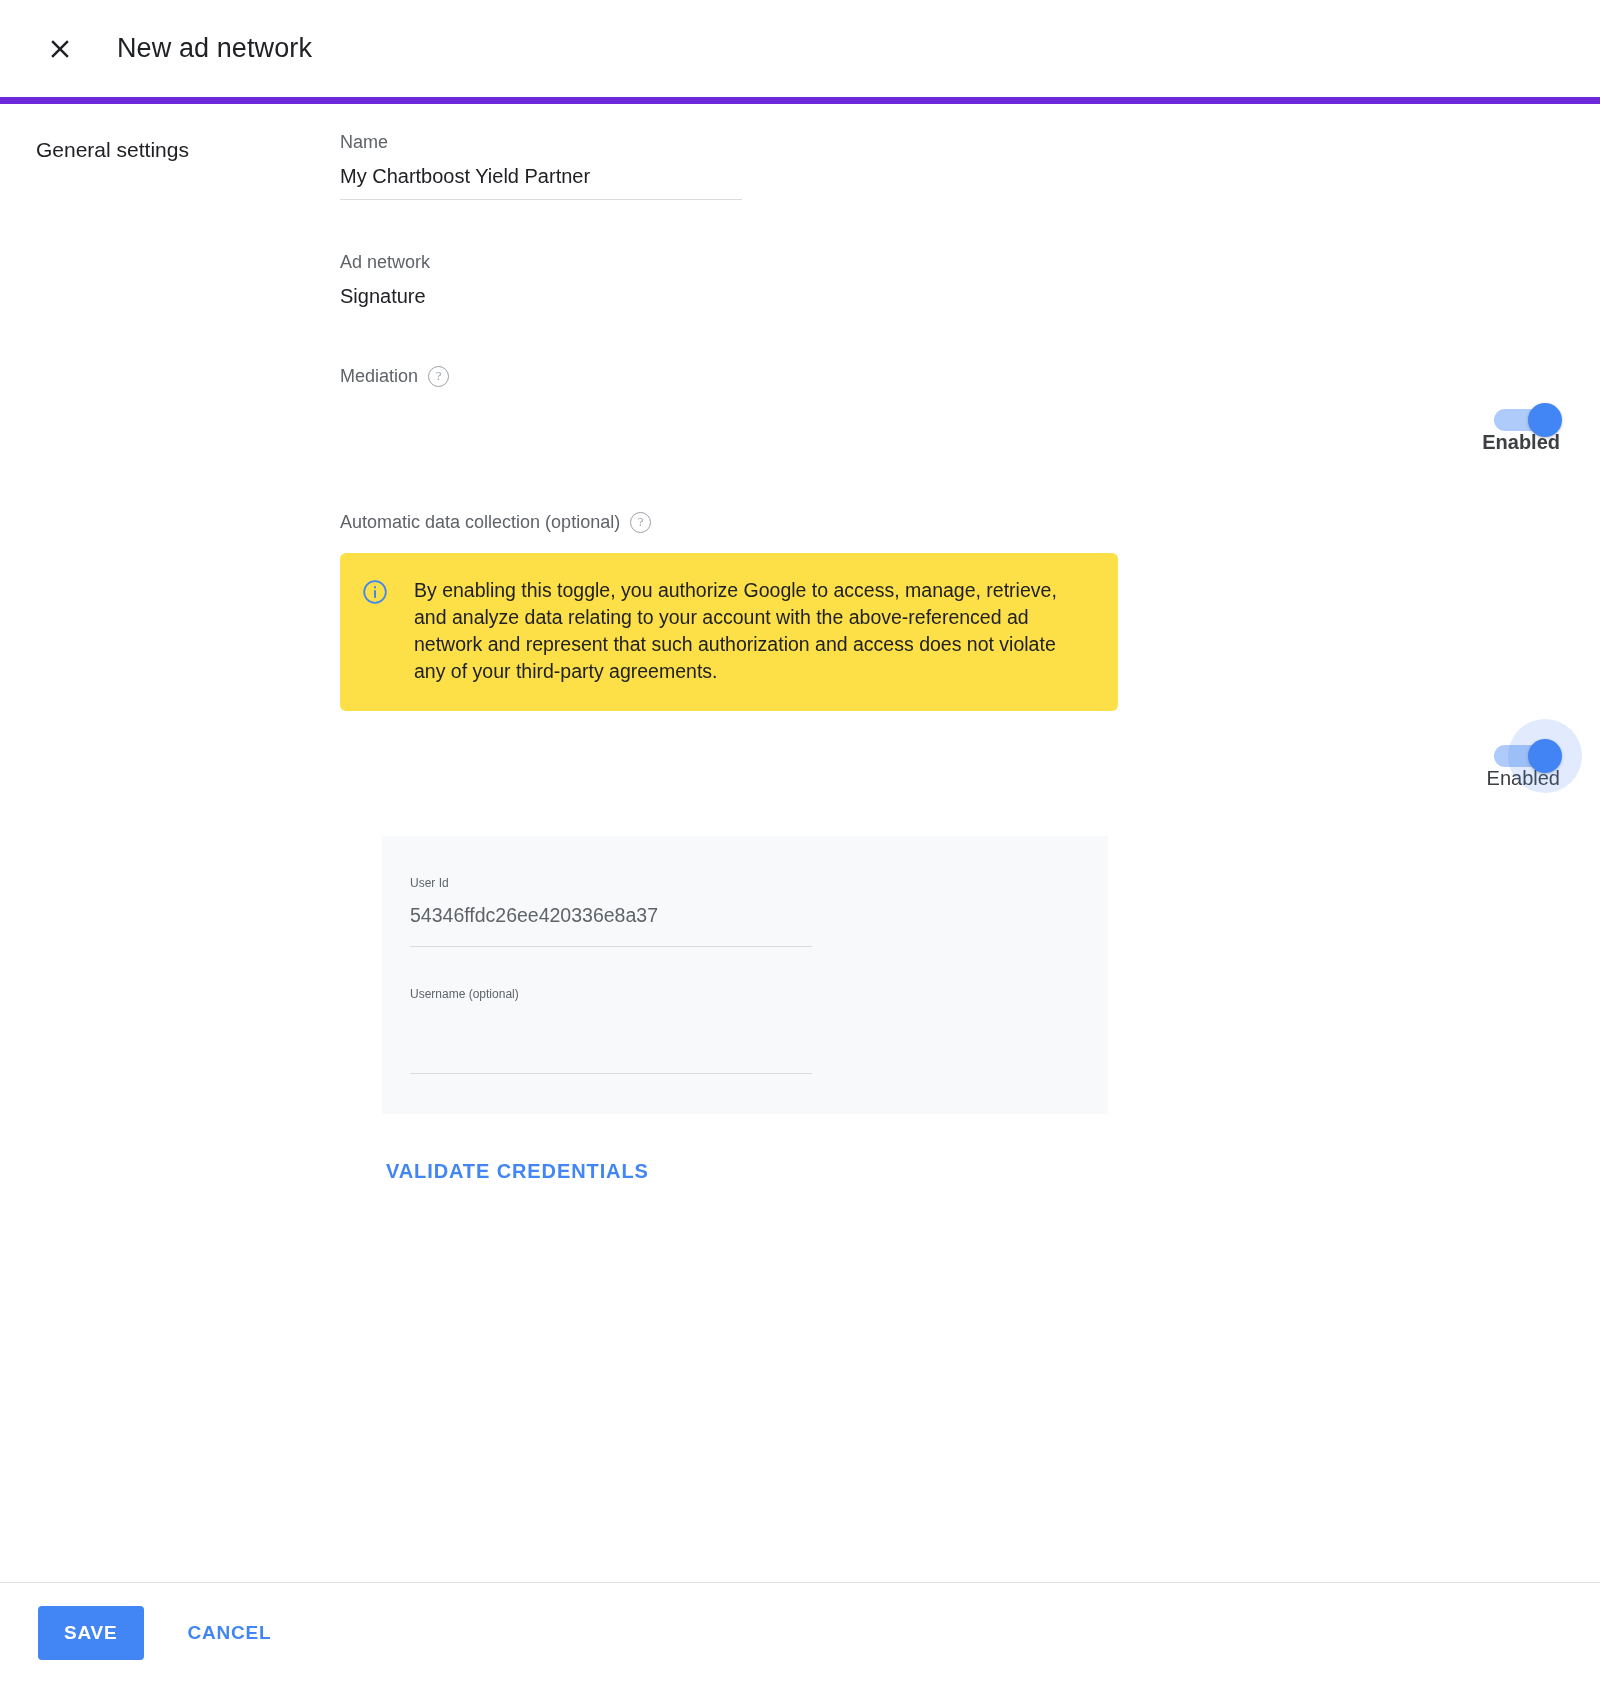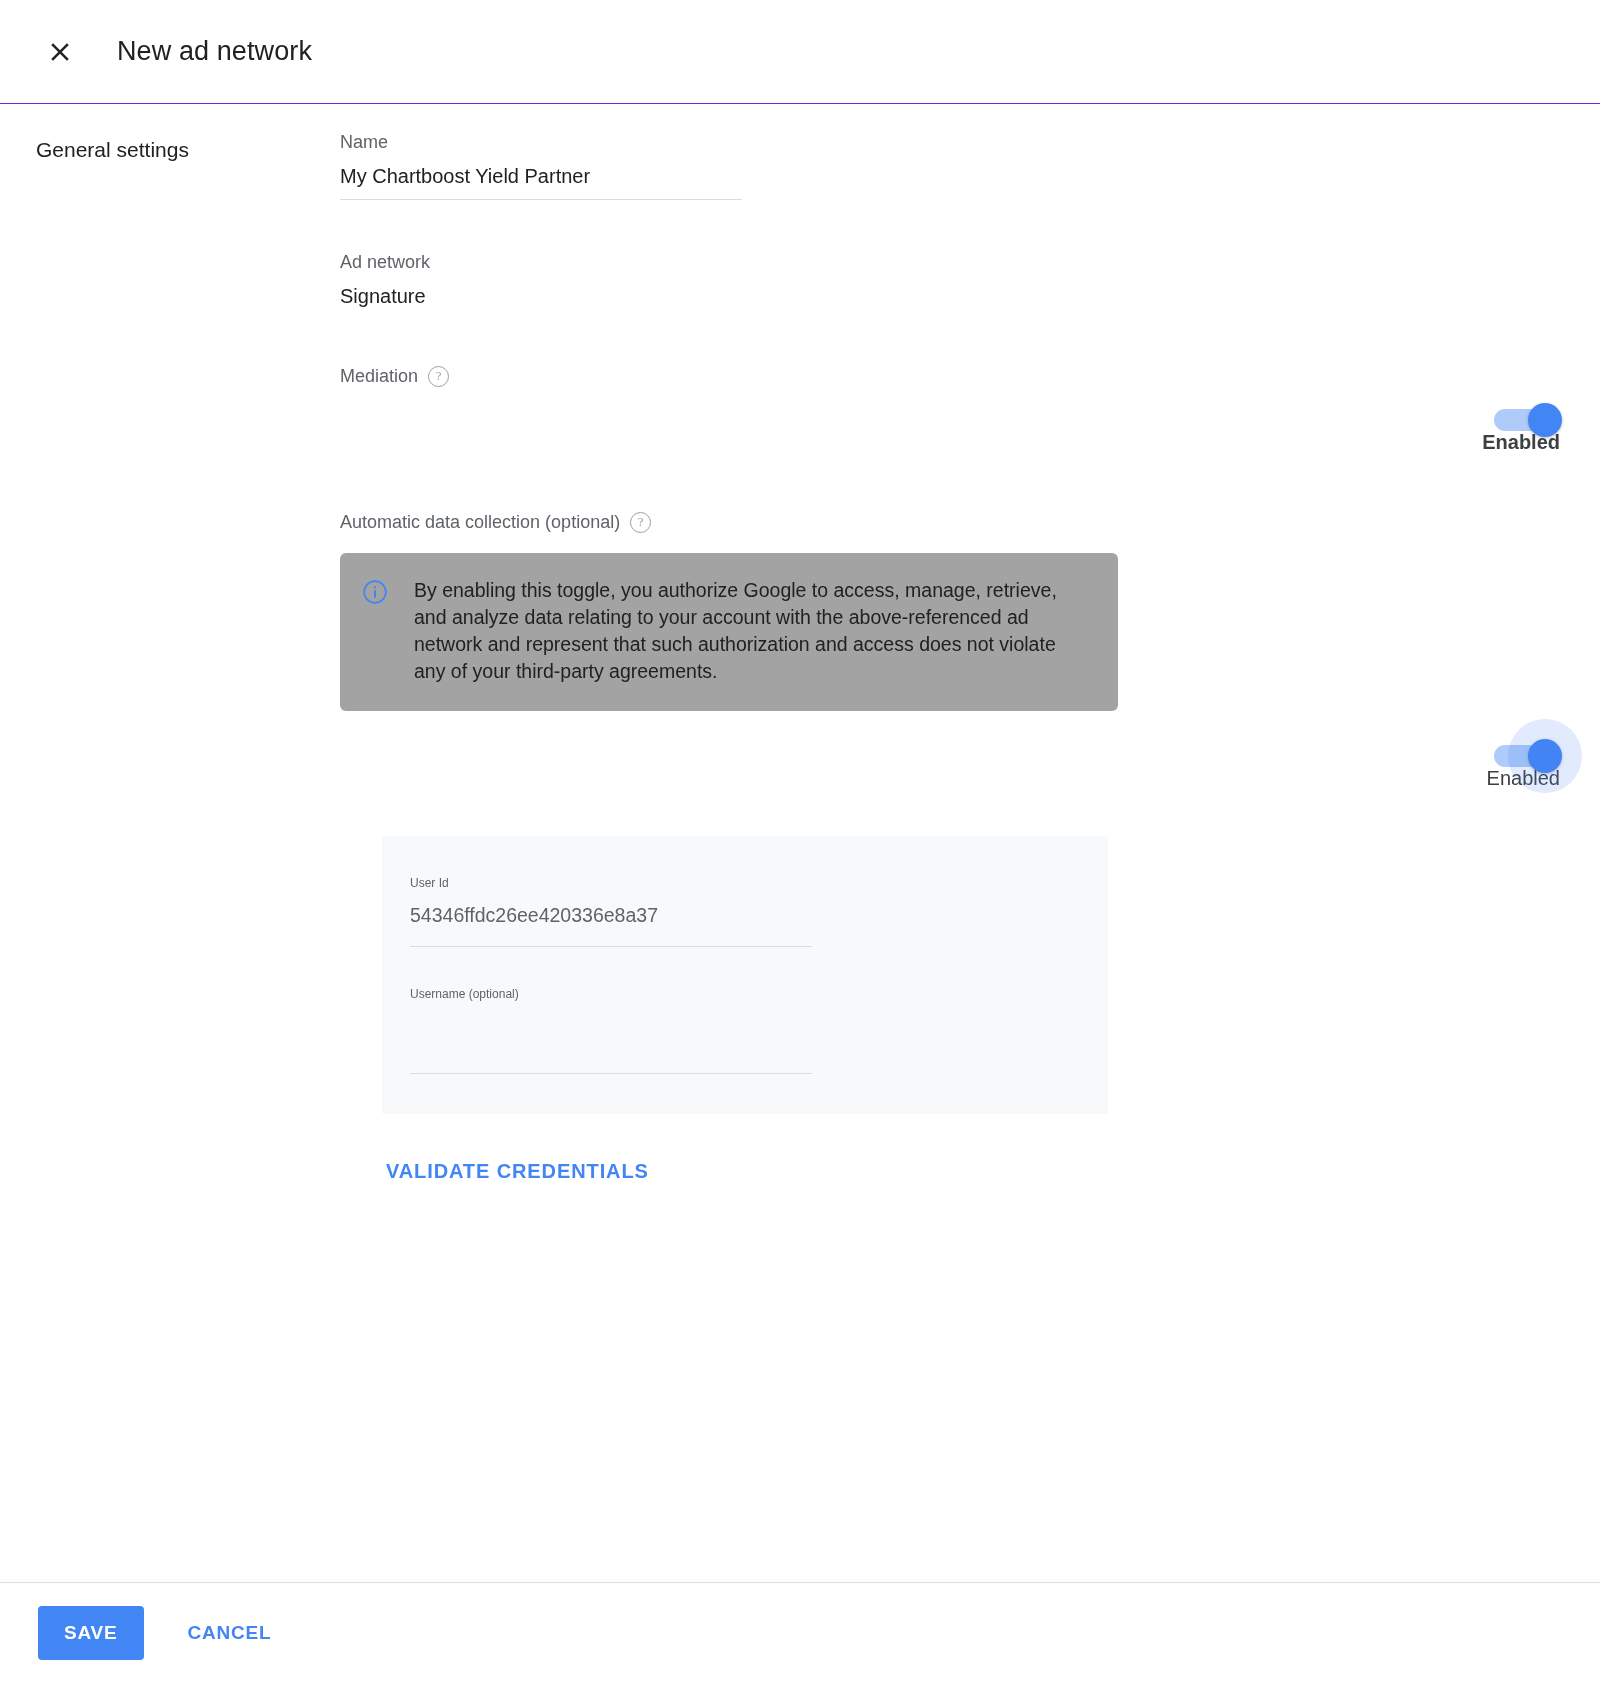--- a/index.html
+++ b/index.html
@@ -12,21 +12,21 @@
     height: 1682px;
     font-family: "Liberation Sans", sans-serif;
     color: #202124;
     position: relative;
     overflow: hidden;
   }
 
   
   .header {
     height: 104px;
-    border-bottom: 1px solid #6d28d9;
+    border-bottom: 7px solid #6d28d9;
     display: flex;
     align-items: center;
     padding-left: 38px;
     box-sizing: border-box;
   }
   .close-btn {
     width: 44px;
     height: 44px;
     display: flex;
     align-items: center;
@@ -140,21 +140,21 @@
     font-size: 20px;
     color: #3c4043;
     font-weight: bold;
   }
   .toggle-text.normal { font-weight: normal; }
 
   
   .info-banner {
     margin-top: 20px;
     width: 778px;
-    background: #a3a3a3;
+    background: #fde047;
     border-radius: 6px;
     display: flex;
     padding: 24px 26px 26px 22px;
     box-sizing: border-box;
   }
   .info-icon {
     width: 26px;
     height: 26px;
     flex: 0 0 auto;
     margin-top: 2px;

